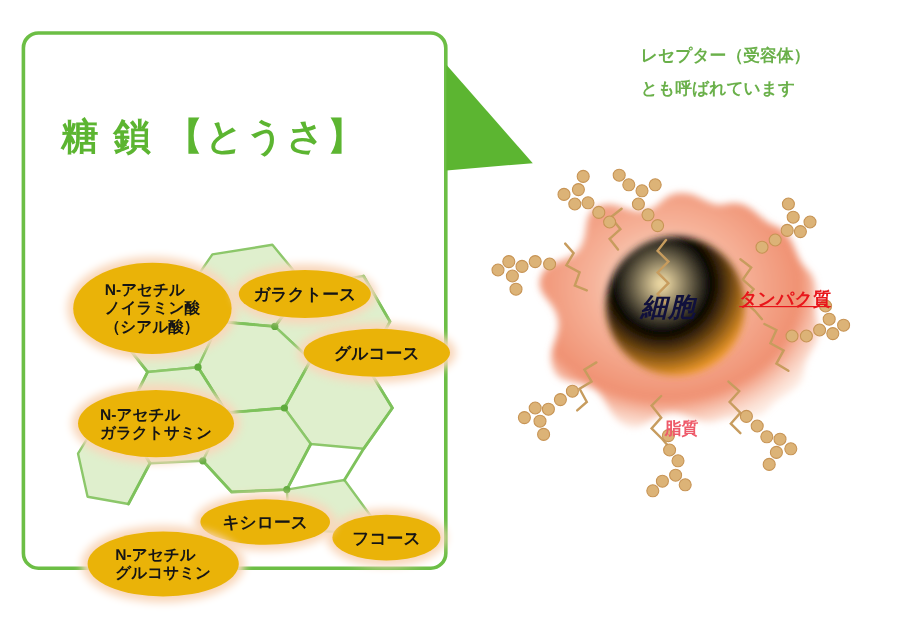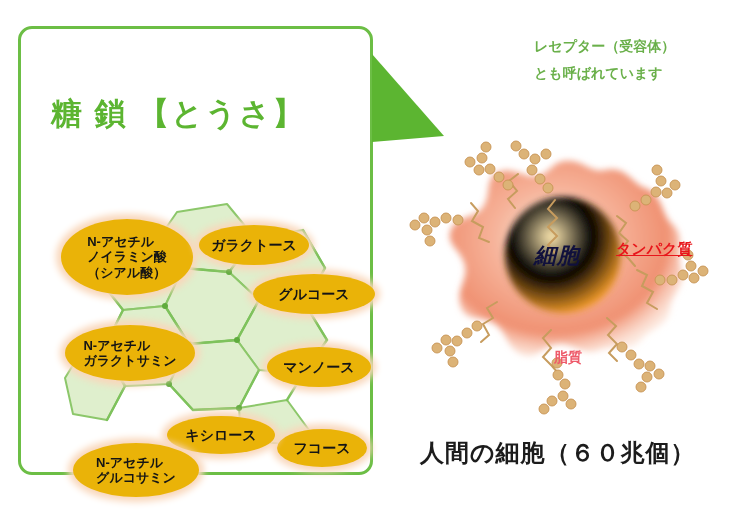--- a/index.html
+++ b/index.html
@@ -131,23 +131,20 @@
     </div>
     <div class="oval o-glucose">
       <span>ガラクトース</span>
     </div>
     <div class="oval o-galactose">
       <span>グルコース</span>
     </div>
     <div class="oval o-galnac">
       <span>N-アセチル<br>ガラクトサミン</span>
     </div>
-    <div class="oval o-mannose">
-      <span>マンノース</span>
-    </div>
     <div class="oval o-fucose">
       <span>フコース</span>
     </div>
     <div class="oval o-xylose">
       <span>キシロース</span>
     </div>
     <div class="oval o-glcnac">
       <span>N-アセチル<br>グルコサミン</span>
     </div>
   </div>
@@ -271,15 +268,14 @@
       </g>
     </svg>
   </div>
 
   <div class="cell-label">細胞</div>
 
   <div class="protein-label">タンパク質</div>
 
   <div class="lipid-label">脂質</div>
 
-  <div class="caption">人間の細胞（６０兆個）</div>
 
 </div>
 
 </body></html>

